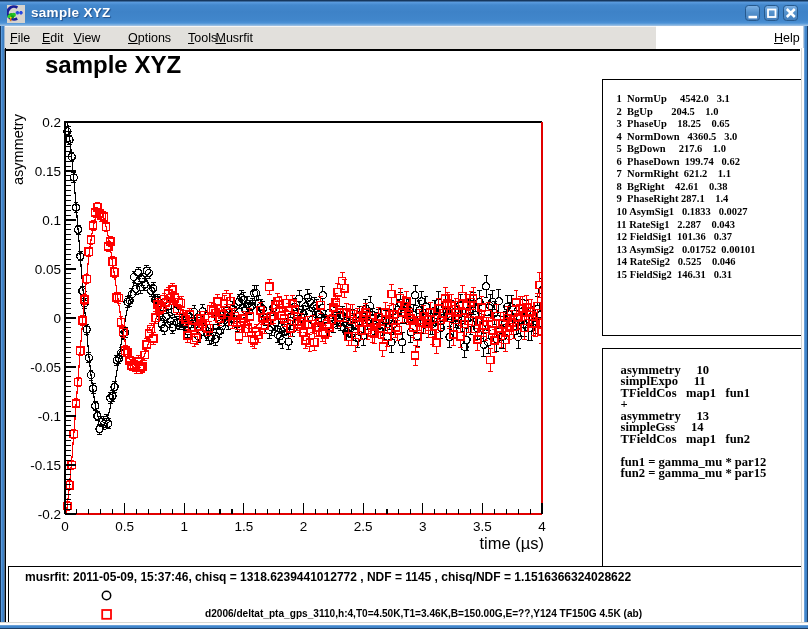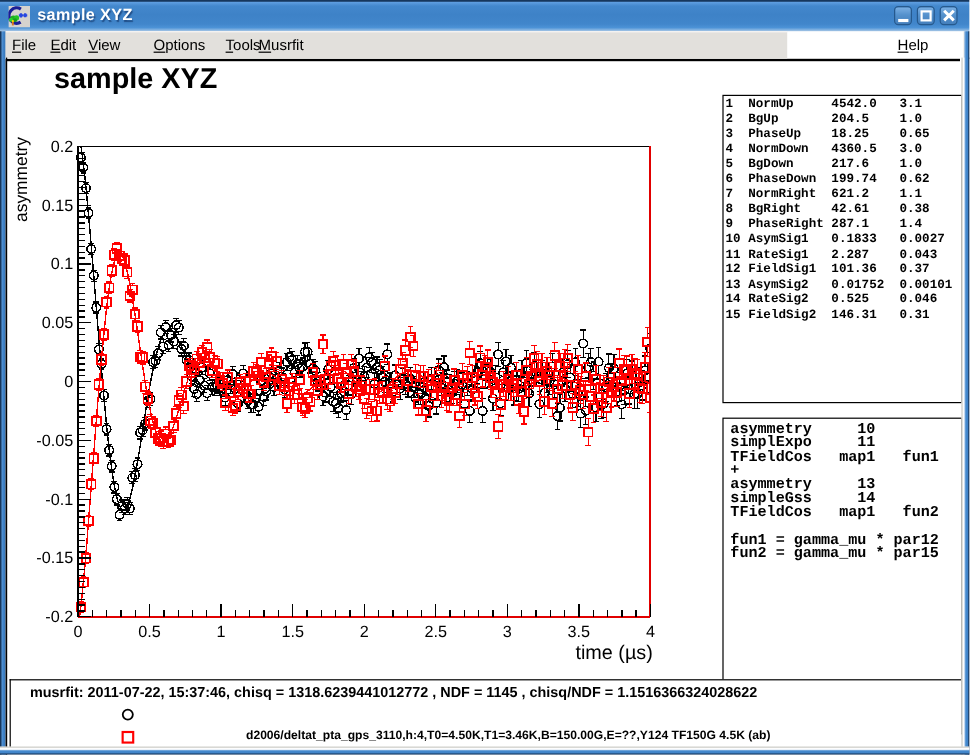--- a/index.html
+++ b/index.html
@@ -18,21 +18,21 @@
 #rightframe{position:absolute;left:801px;top:48px;width:7px;height:581px;
  background:linear-gradient(90deg,#d8d8d4 0,#d8d8d4 1px,#fdfdfd 1.5px,#fdfdfd 2.5px,#8cb6e2 3px,#4489ce 4px,#3f83c8 5.5px,#1c3e66 6.2px,#1c3e66 7px)}
 #bottomframe{position:absolute;left:0;top:622px;width:808px;height:7px;
  background:linear-gradient(180deg,#d8d8d4 0,#d8d8d4 1px,#fdfdfd 1.5px,#fdfdfd 2.5px,#8cb6e2 3px,#4489ce 4px,#3f83c8 5.5px,#1c3e66 6.2px,#1c3e66 7px)}
 #plot{position:absolute;left:0;top:0}
 #leftmenu{position:absolute;left:0;top:26px;width:5px;height:22.5px;
  background:linear-gradient(90deg,#16365c 0,#16365c 1px,#5c9bdb 1.5px,#4285c9 2.5px,#3a7cc1 3.8px,#e2e0dc 5px)}
 #rightmenu{position:absolute;left:803px;top:26px;width:5px;height:22.5px;
  background:linear-gradient(90deg,#e2e0dc 0,#8cb6e2 1px,#4489ce 2px,#3f83c8 3.5px,#1c3e66 4.2px,#1c3e66 5px)}
 .pbox{position:absolute;left:601.8px;width:200px;border:1.2px solid #000;box-sizing:border-box;background:#fff}
-.pbox pre{margin:0;font-family:Liberation Mono, monospace;font-weight:bold;color:#000}
+.pbox pre{margin:12px;font-family:Liberation Serif, serif;font-weight:bold;color:#000}
 #box1{top:78.5px;height:257px}
 #box1 pre{font-size:10.5px;line-height:12.55px;padding:1.6px 0 0 1.8px}
 #box2{top:347.5px;height:264px}
 #box2 pre{font-size:12.6px;line-height:11.5px;padding:4.2px 0 0 5.8px;letter-spacing:0}
 #legend{position:absolute;left:8px;top:565.5px;width:793px;height:57px;border-top:1.6px solid #000;border-left:1.6px solid #000;box-sizing:border-box;background:#fff}
 .ltx{position:absolute;font-weight:bold;font-size:10.1px;white-space:pre}
 </style></head>
 <body>
 <div id="canvas"></div>
 <svg id="plot" width="808" height="629" viewBox="0 0 808 629" shape-rendering="crispEdges">
@@ -544,21 +544,21 @@
 TFieldCos   map1   fun1
 +
 asymmetry     13
 simpleGss     14
 TFieldCos   map1   fun2
 
 fun1 = gamma_mu * par12
 fun2 = gamma_mu * par15</pre>
   </div>
 <div id="legend">
- <div class="ltx" style="left:16px;top:3.5px;font-size:12px">musrfit: 2011-07-22, 15:37:46, chisq = 1318.6239441012772 , NDF = 1145 , chisq/NDF = 1.1516366324028622</div>
+ <div class="ltx" style="left:16px;top:3.5px;font-size:12px">musrfit: 2011-05-09, 15:37:46, chisq = 1318.6239441012772 , NDF = 1145 , chisq/NDF = 1.1516366324028622</div>
  <div class="ltx" style="left:196px;top:41px">d2006/deltat_pta_gps_3110,h:4,T0=4.50K,T1=3.46K,B=150.00G,E=??,Y124 TF150G 4.5K (ab)</div>
  <svg width="793" height="57" style="position:absolute;left:0;top:0">
   <circle cx="97.5" cy="28.5" r="4.2" fill="none" stroke="#000" stroke-width="1.5"></circle>
   <rect x="93.2" y="43" width="8.8" height="8.8" fill="none" stroke="#f00" stroke-width="1.8"></rect>
  </svg>
 </div>
 <div id="sep"></div>
 <div id="titlebar"></div>
 <svg id="appicon" width="18" height="18" viewBox="0 0 18 18" style="position:absolute;left:6.7px;top:4.7px">
  <rect width="18" height="18" fill="#d6d3ce"></rect>
@@ -582,18 +582,18 @@
 <div class="wbtn" style="left:782.5px"><svg width="13.5" height="14.5">
       <path d="M2.8 3 L10.8 11 M10.8 3 L2.8 11" stroke="#fff" stroke-width="2.5"></path>
     </svg></div>
 <div id="menubar">
  <span class="mi" style="left:10px"><u>F</u>ile</span>
  <span class="mi" style="left:42px"><u>E</u>dit</span>
  <span class="mi" style="left:73.5px"><u>V</u>iew</span>
  <span class="mi" style="left:128px"><u>O</u>ptions</span>
  <span class="mi" style="left:188px"><u>T</u>ools</span>
  <span class="mi" style="left:215.5px"><u>M</u>usrfit</span>
- <span class="mi" style="left:748px"><u>H</u>elp</span>
+ <span class="mi" style="left:774px"><u>H</u>elp</span>
 </div>
 <div id="leftframe"></div>
 <div id="leftmenu"></div>
 <div id="rightmenu"></div>
 <div id="rightframe"></div>
 <div id="bottomframe"></div>
 </body></html>

